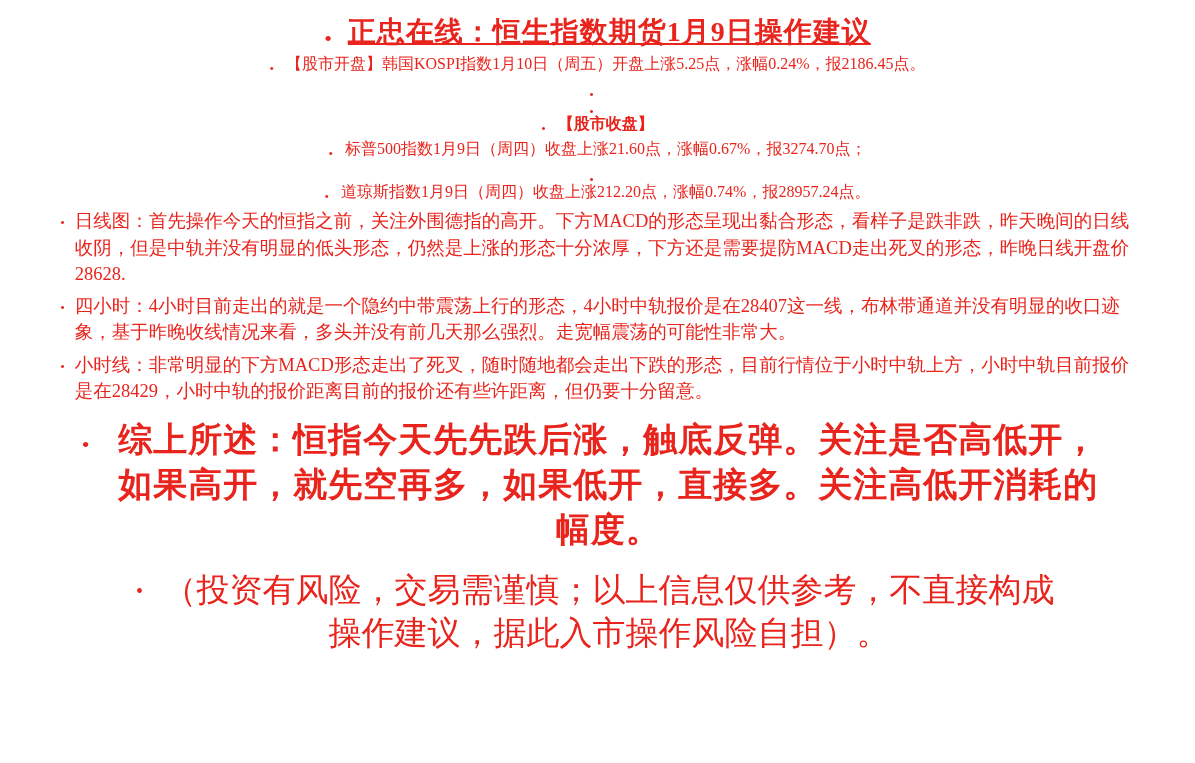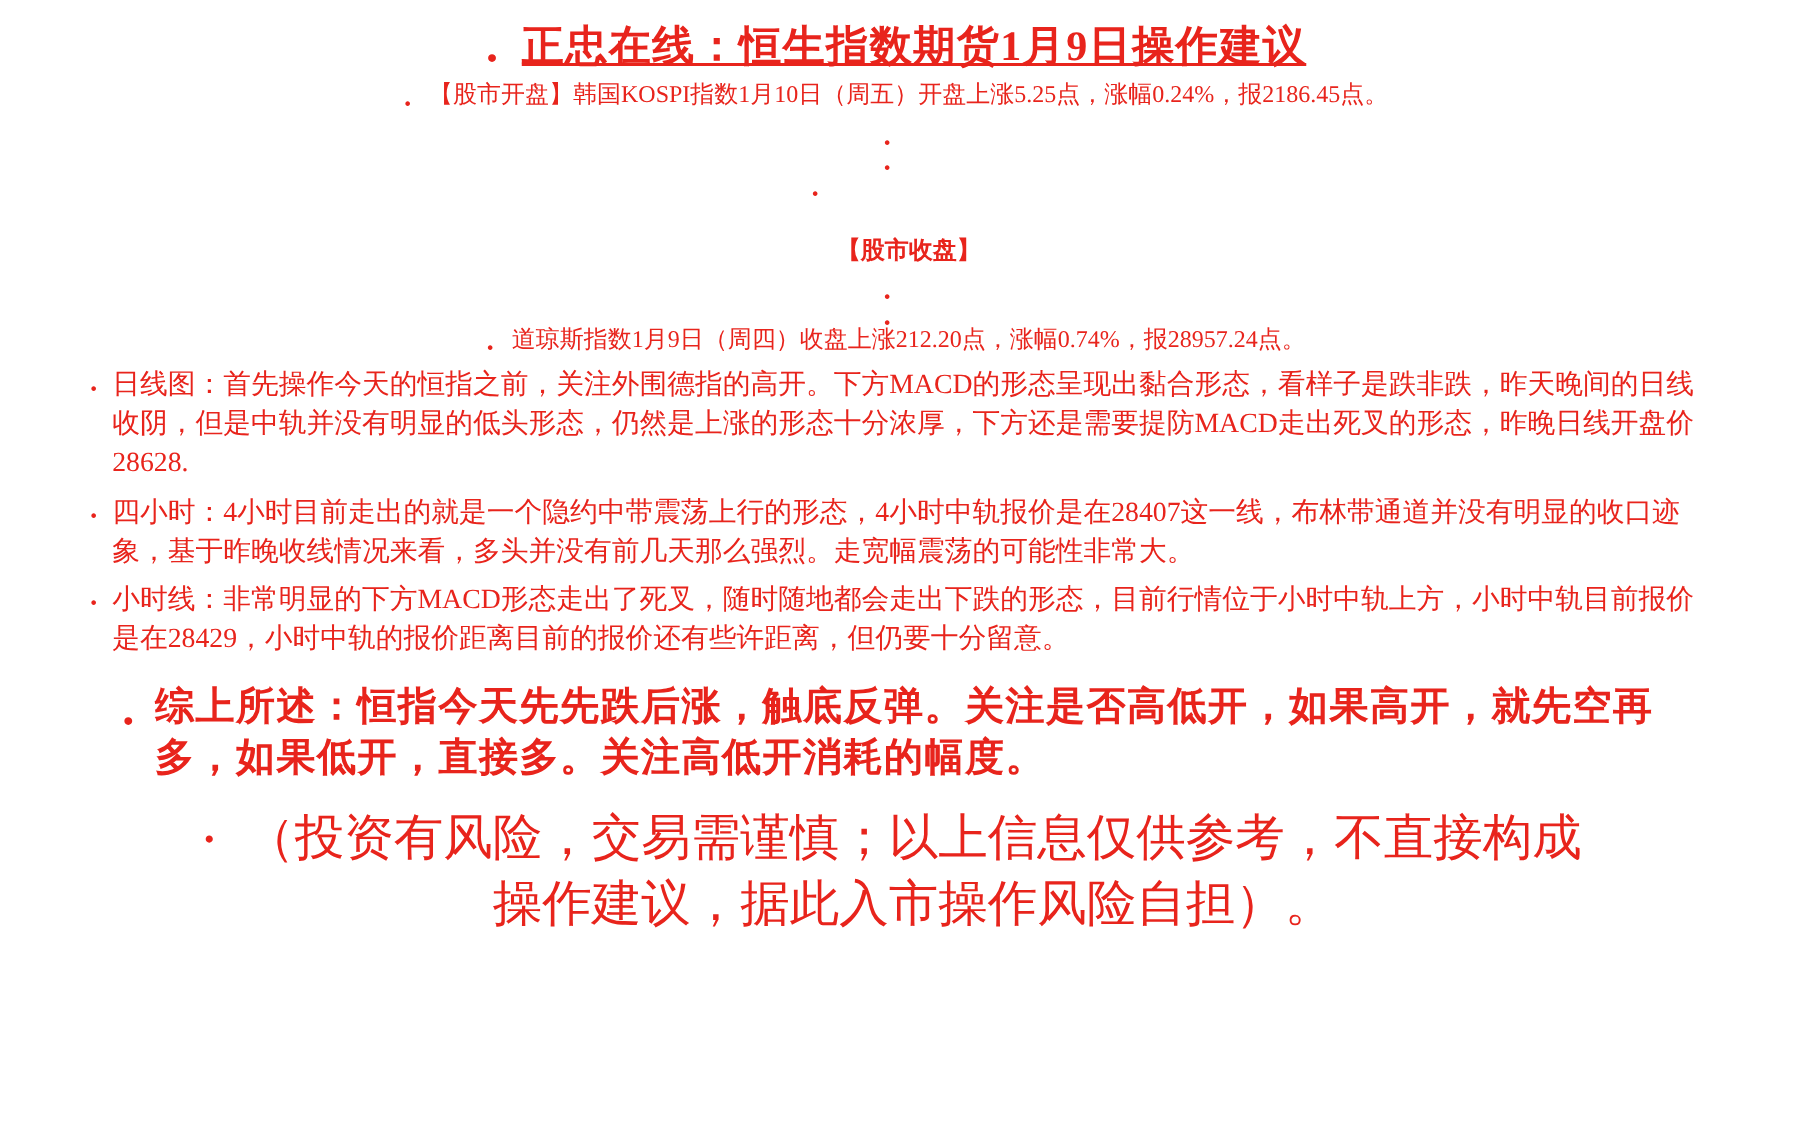--- a/index.html
+++ b/index.html
@@ -62,21 +62,20 @@
   .line-text {
     font-size: 16px;
     line-height: 1.35;
     white-space: nowrap;
   }
   .bold {
     font-weight: bold;
   }
   .center-row .line-text {
     text-align: center;
-    margin-top: 44px;
   }
   
   .para-row {
     margin-top: 6px;
     align-items: flex-start;
   }
   .para-row .bullet {
     font-size: 13px;
     margin-right: 10px;
     position: relative;
@@ -93,23 +92,24 @@
     margin-top: 14px;
     align-items: flex-start;
   }
   .concl-row .bullet {
     font-size: 22px;
     margin-right: 14px;
     position: relative;
     top: 16px;
   }
   .concl-text {
-    font-size: 26px;
+    font-size: 34px;
     font-weight: bold;
     line-height: 1.32;
+    text-align: center;
     max-width: 1010px;
     letter-spacing: 1px;
   }
   
   .disc-row {
     margin-top: 16px;
     align-items: flex-start;
   }
   .disc-row .bullet {
     font-size: 20px;
@@ -147,20 +147,21 @@
     <span class="bullet">•</span>
   </div>
 
   <div class="bullet-row line-row center-row">
     <span class="bullet">•</span>
     <span class="line-text bold">【股市收盘】</span>
   </div>
 
   <div class="bullet-row line-row">
     <span class="bullet">•</span>
+    <span class="line-text">标普500指数1月9日（周四）收盘上涨21.60点，涨幅0.67%，报3274.70点；</span>
   </div>
 
   <div class="bullet-row line-row">
     <span class="bullet">•</span>
   </div>
 
   <div class="bullet-row line-row">
     <span class="bullet">•</span>
     <span class="line-text">道琼斯指数1月9日（周四）收盘上涨212.20点，涨幅0.74%，报28957.24点。</span>
   </div>

